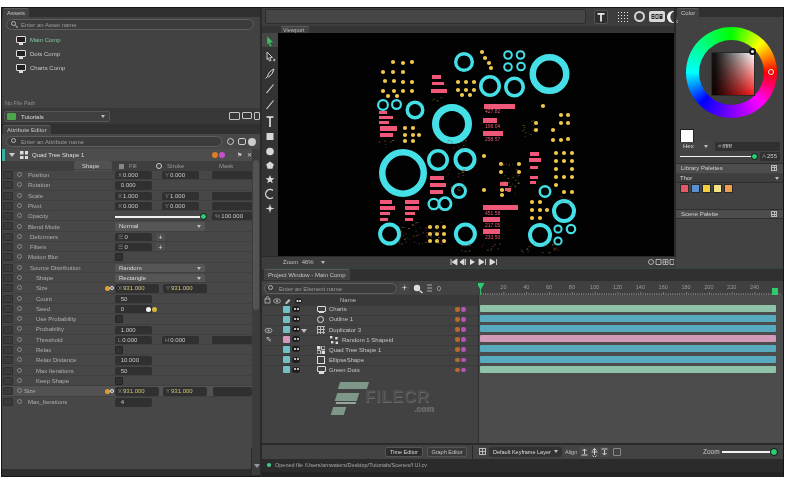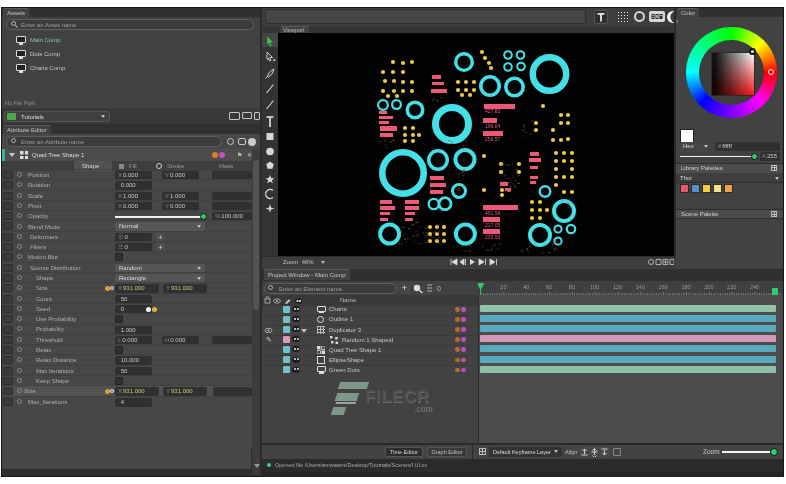--- a/index.html
+++ b/index.html
@@ -788,21 +788,21 @@
 <div class="ab" style="left:329px;top:364.9px;font-size:6px;color:#c5c5c5;line-height:10px;white-space:nowrap">Green Dots</div>
 <div class="dot" style="left:455px;top:367.6px;width:4.5px;height:4.5px;background:#b86a28"></div>
 <div class="dot" style="left:461px;top:367.6px;width:4.5px;height:4.5px;background:#bb4fbb"></div>
 <div class="ab" style="left:328px;top:378px;width:130px;height:44px">
  <div class="ab" style="left:11px;top:4px;width:29px;height:7px;background:rgba(146,181,162,0.75);transform:skewX(-18deg)"></div>
  <div class="ab" style="left:8px;top:15px;width:22px;height:8px;background:rgba(146,181,162,0.75);transform:skewX(-18deg)"></div>
  <div class="ab" style="left:8px;top:23.5px;width:20px;height:1.5px;background:rgba(210,230,218,0.6);transform:skewX(-18deg)"></div>
  <div class="ab" style="left:4px;top:29px;width:13px;height:8px;background:rgba(146,181,162,0.75);transform:skewX(-18deg)"></div>
  <div class="ab" style="left:37px;top:9px;font-size:17px;font-weight:bold;color:#4e4e4e;letter-spacing:0.5px;
   text-shadow:0.6px 0.6px 0 #6a6a6a, -0.4px -0.4px 0 #404040">FILECR</div>
- <div class="ab" style="left:86px;top:26px;font-size:8.5px;font-weight:normal;color:#666;text-shadow:0.4px 0.4px 0 #777">.com</div>
+ <div class="ab" style="left:86px;top:26px;font-size:8.5px;font-weight:bold;color:#666;text-shadow:0.4px 0.4px 0 #777">.com</div>
 </div>
 <div class="ab" style="left:478px;top:281px;width:305px;height:162px;background:#4c4c4c;border-left:1px solid #2e2e2e"></div>
 <div class="ab" style="left:478px;top:281px;width:305px;height:14px;background:#404040"></div>
 <svg class="ab" style="left:478px;top:281px" width="305" height="162" viewBox="0 0 305 162">
     <rect x="2.60" y="11" width="0.8" height="3" fill="#8d8d8d"></rect>
     <rect x="4.88" y="12.2" width="0.8" height="1.8" fill="#8d8d8d"></rect>
     <rect x="7.17" y="12.2" width="0.8" height="1.8" fill="#8d8d8d"></rect>
     <rect x="9.45" y="12.2" width="0.8" height="1.8" fill="#8d8d8d"></rect>
     <rect x="11.73" y="12.2" width="0.8" height="1.8" fill="#8d8d8d"></rect>
     <rect x="14.01" y="12.2" width="0.8" height="1.8" fill="#8d8d8d"></rect>

